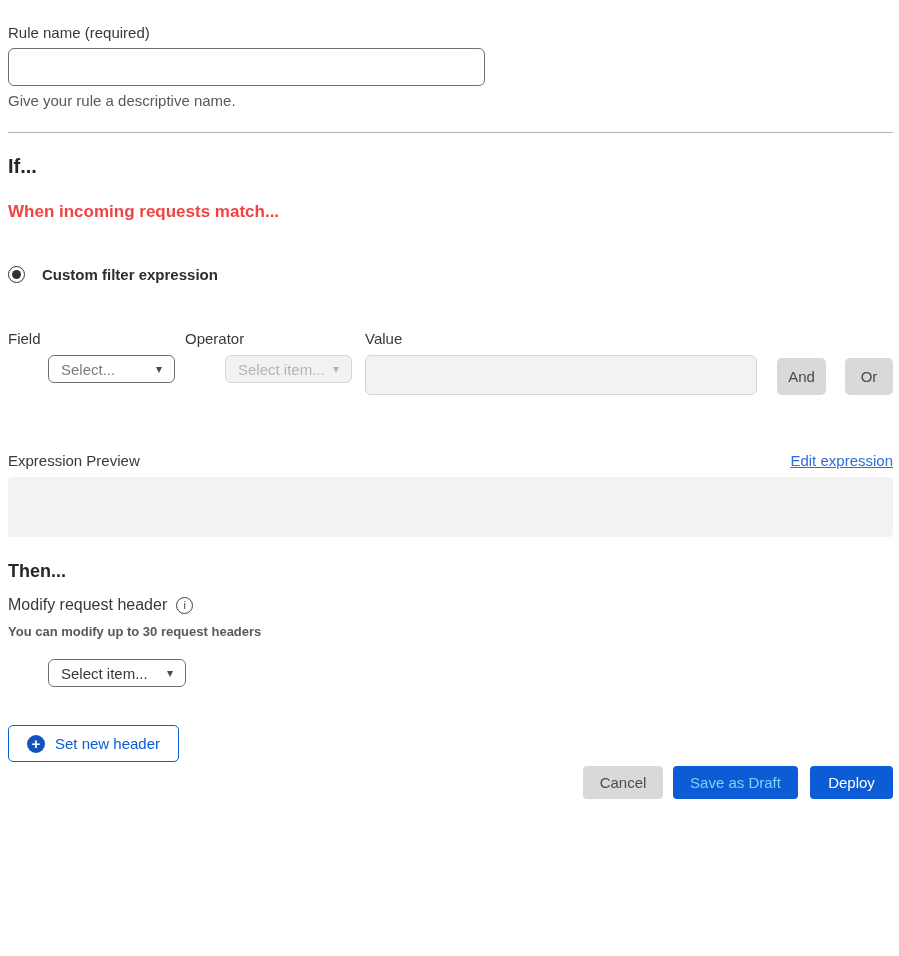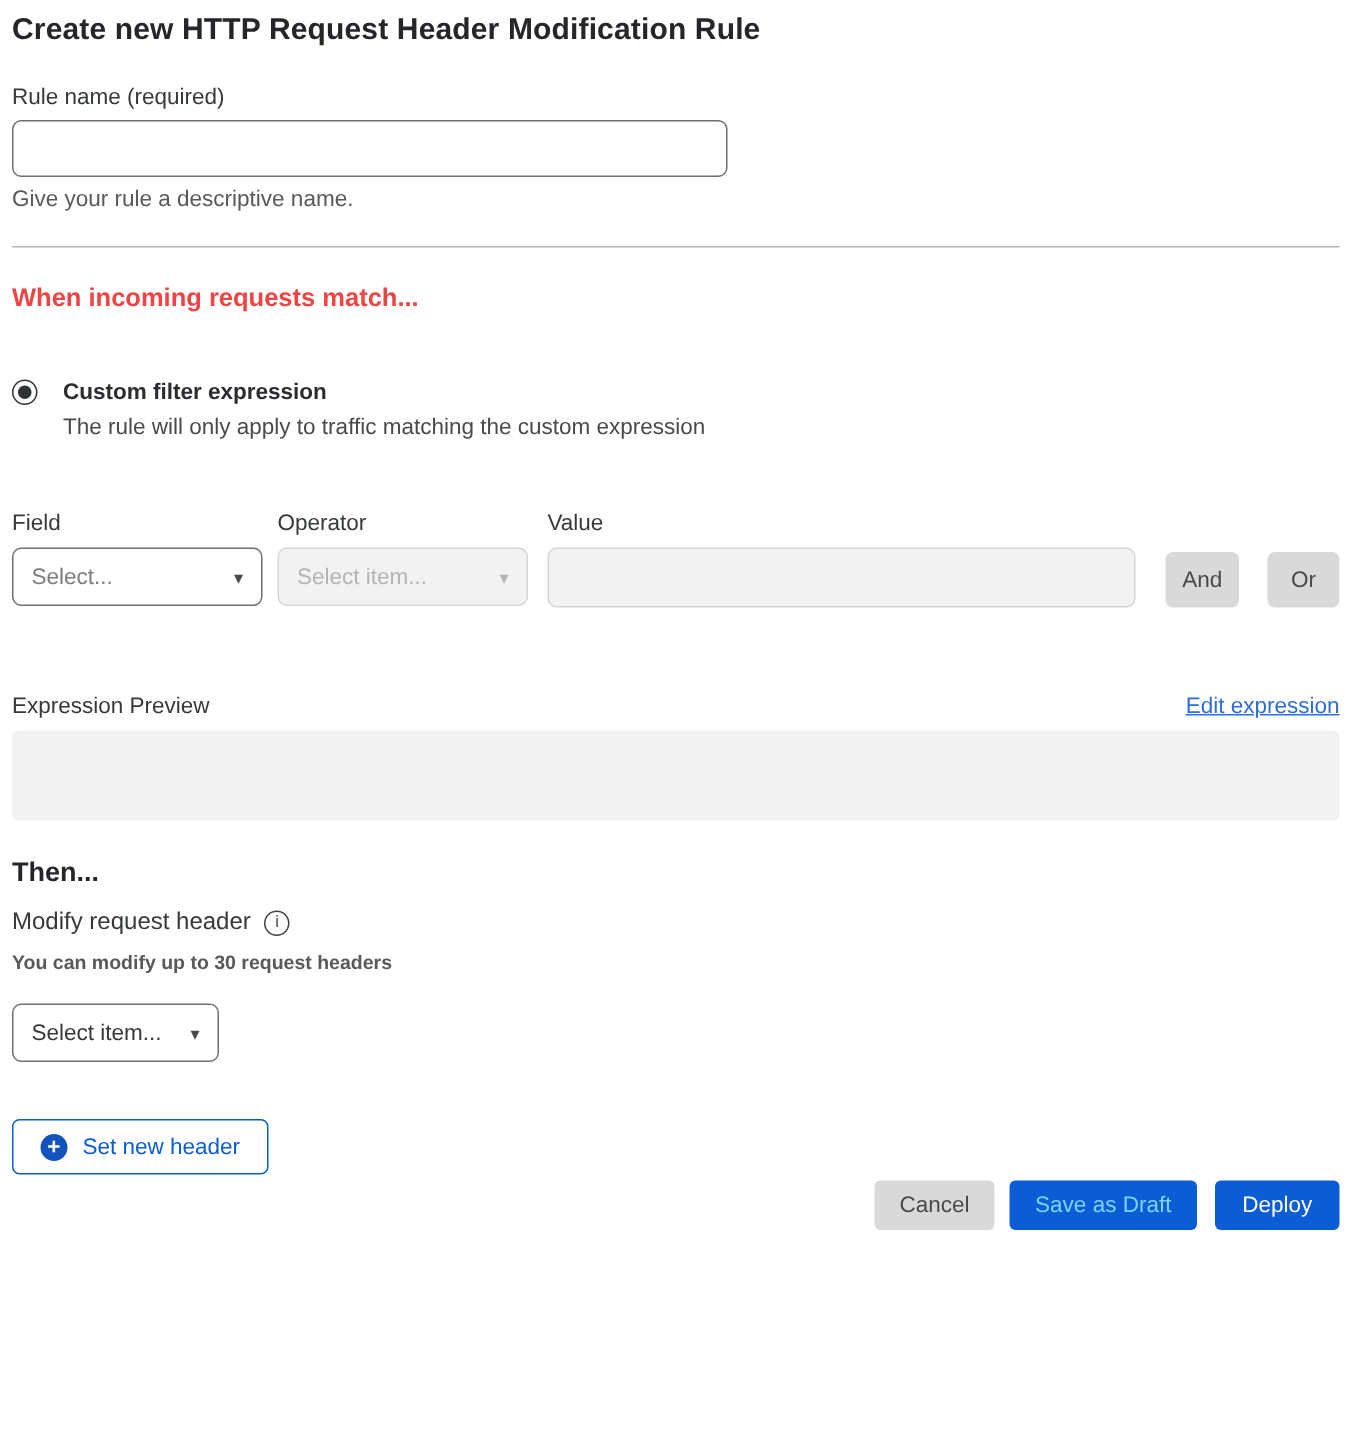--- a/index.html
+++ b/index.html
@@ -70,26 +70,27 @@
   .radio-label { font-size: 15px; font-weight: 700; color: #2c2c31; line-height: 19px; cursor: pointer; }
   .radio-desc { margin-top: 5px; font-size: 15px; color: #4a4a4a; line-height: 18px; }
 
   .builder-row { margin-top: 46px; display: flex; align-items: flex-start; }
   .builder-col { display: flex; flex-direction: column; }
   .col-field { width: 167px; margin-right: 10px; }
   .col-operator { width: 167px; margin-right: 13px; justify-content: space-between; }
   .col-value { flex: 1 1 auto; margin-right: 20px; }
   .builder-col .field-label { margin-bottom: 8px; }
   .control {
-    height: 39px;
+    height: 28px;
     border-radius: 6px;
     font-size: 15px;
     display: flex;
     align-items: center;
     padding: 0 12px;
+    margin-left: 40px;
   }
   .select-control {
     justify-content: space-between;
     border: 1px solid #6f6f6f;
     background: #fff;
     color: #7c7c7c;
     cursor: pointer;
   }
   .select-control .chevron { color: #4a4a4a; font-size: 12px; }
   .select-control.disabled {
@@ -198,36 +199,35 @@
   }
   .cancel-btn { width: 80px; background: #d9d9d9; color: #4a4a4a; margin-right: 10px; }
   .save-draft-btn { width: 125px; background: #0b5cd5; color: #7dd3fc; margin-right: 12px; }
   .deploy-btn { width: 83px; background: #0b5cd5; color: #ffffff; }
 </style>
 </head>
 <body>
 
 <div class="page">
 
-  <h1 class="page-title">Create new HTTP Request Header Modification Rule</h1>
 
   <div class="field-label rule-name-label">Rule name (required)</div>
   <input class="rule-name-input" type="text" value="" style="">
   <div class="help-text">Give your rule a descriptive name.</div>
 
   <hr class="divider">
 
+  <h2 class="section-heading">If...</h2>
   <h3 class="sub-heading">When incoming requests match...</h3>
 
 
   <div class="radio-option second">
     <span class="radio-circle checked"></span>
     <div class="radio-texts">
       <div class="radio-label">Custom filter expression</div>
-      <div class="radio-desc">The rule will only apply to traffic matching the custom expression</div>
     </div>
   </div>
 
   <div class="builder-row">
     <div class="builder-col col-field">
       <div class="field-label">Field</div>
       <div class="control select-control">
         <span>Select...</span>
         <span class="chevron">▾</span>
       </div>

